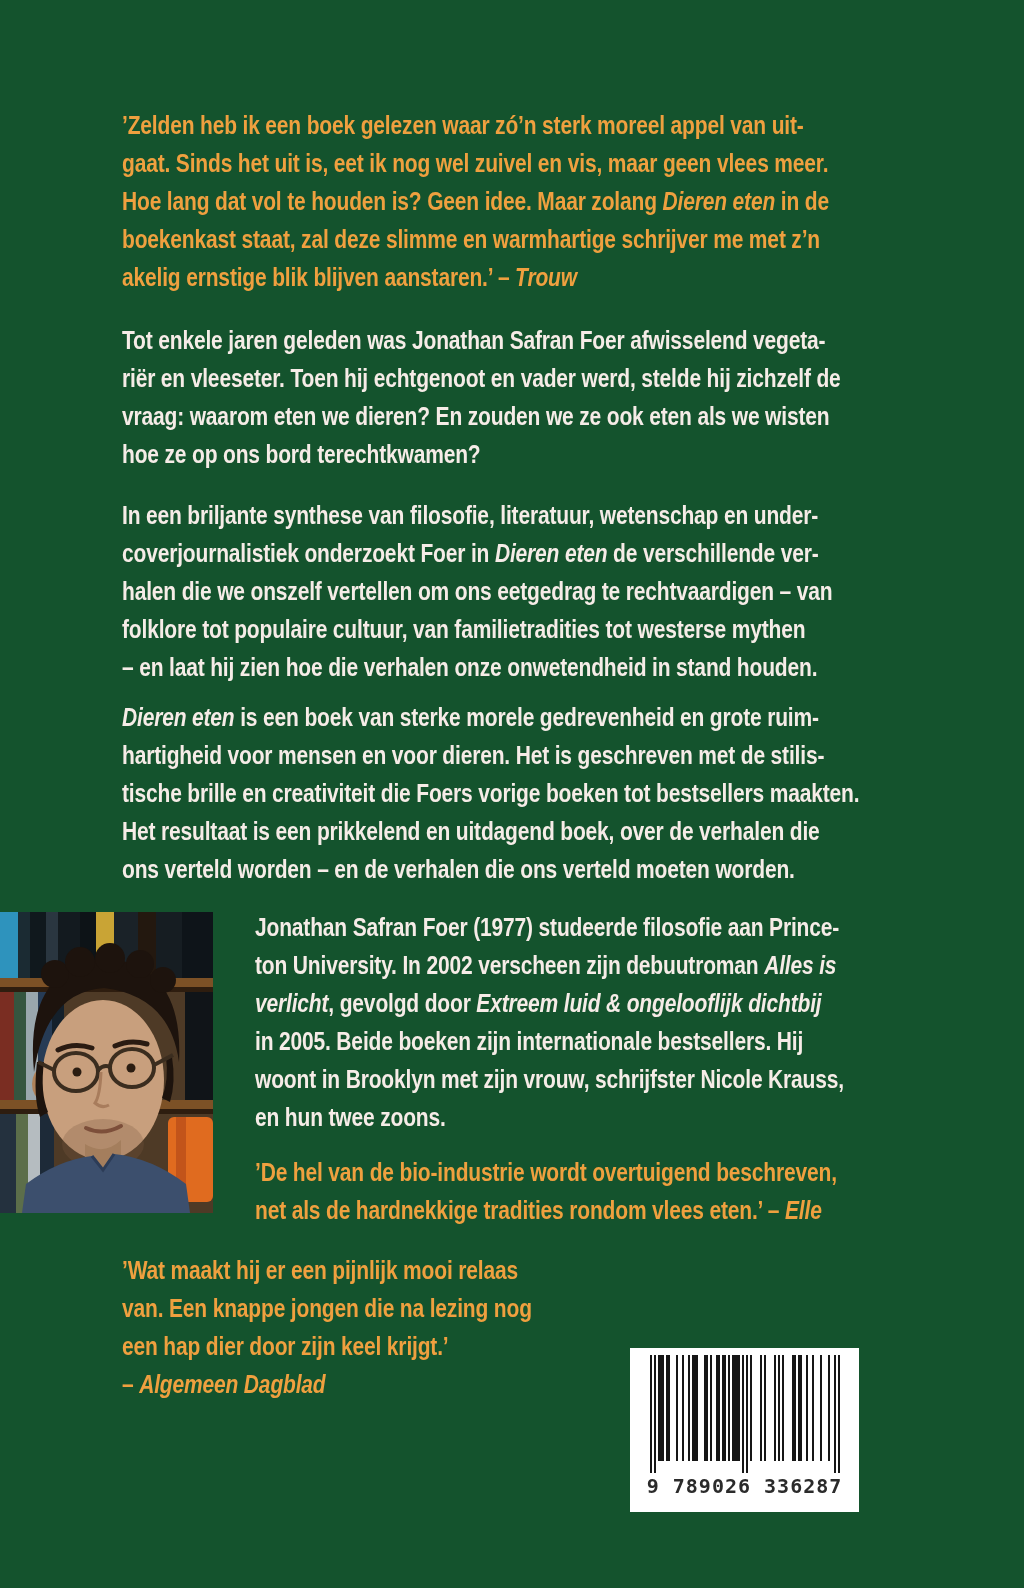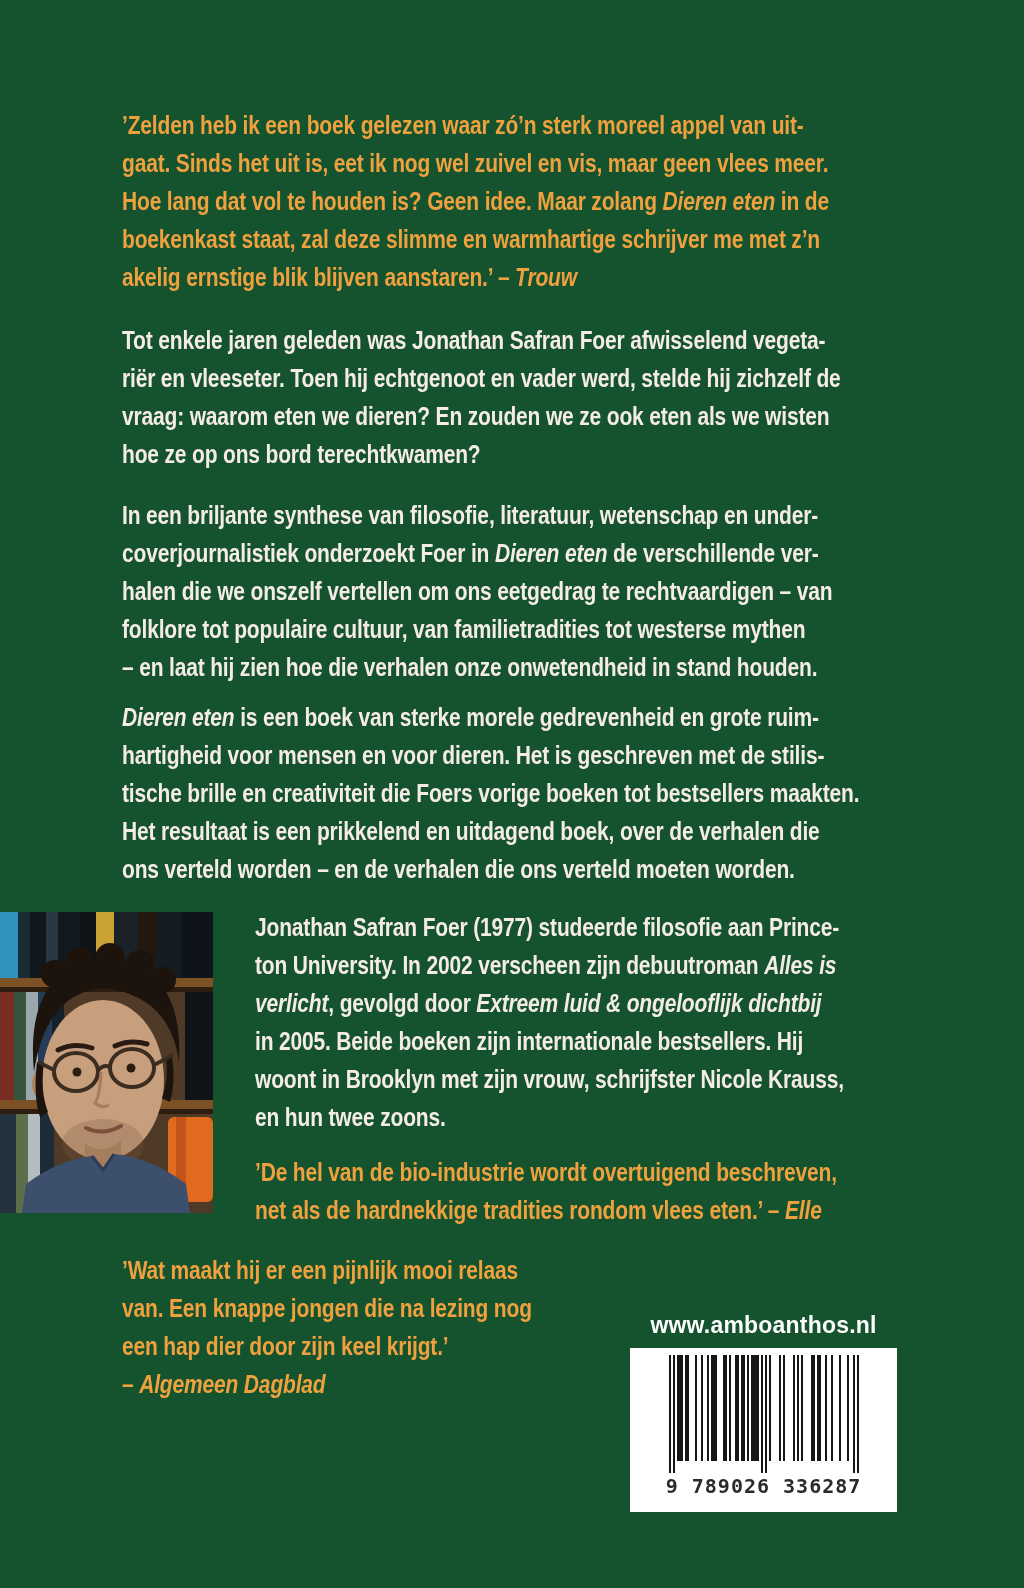--- a/index.html
+++ b/index.html
@@ -31,21 +31,21 @@
   .photo{
     position:absolute;left:0;top:912px;width:213px;height:301px;overflow:hidden;
   }
   .photo svg{display:block;}
   .url{
     position:absolute;left:630px;top:1312px;width:267px;
     text-align:center;font-weight:bold;font-size:23px;color:#ffffff;
     letter-spacing:0.2px;white-space:pre;
   }
   .barcode-box{
-    position:absolute;left:630px;top:1348px;width:267px;height:164px;
+    position:absolute;left:630px;top:1348px;width:229px;height:164px;
     background:#ffffff;
     display:flex;flex-direction:column;align-items:center;
   }
   .barcode-box svg{margin-top:7px;}
   .barcode-num{
     margin-top:1px;
     font-family:"DejaVu Sans Mono",monospace;
     font-size:20px;font-weight:bold;color:#2b2b2b;letter-spacing:1px;
     white-space:pre;
   }
@@ -154,21 +154,20 @@
 en hun twee zoons.</span></div>
 
   <div class="block accent" id="elle"><span>’De hel van de bio-industrie wordt overtuigend beschreven,
 net als de hardnekkige tradities rondom vlees eten.’ – </span><em>Elle</em></div>
 
   <div class="block accent" id="ad"><span>’Wat maakt hij er een pijnlijk mooi relaas
 van. Een knappe jongen die na lezing nog
 een hap dier door zijn keel krijgt.’
 – </span><em>Algemeen Dagblad</em></div>
 
-  <div class="url">www.amboanthos.nl</div>
 
   <div class="barcode-box">
     <svg viewBox="0 0 190 118" width="190" height="118" fill="#161616">
         <rect x="0" y="0" width="2" height="118"></rect>
         <rect x="4" y="0" width="2" height="118"></rect>
         <rect x="8" y="0" width="2" height="106"></rect>
         <rect x="10" y="0" width="2" height="106"></rect>
         <rect x="12" y="0" width="2" height="106"></rect>
         <rect x="16" y="0" width="2" height="106"></rect>
         <rect x="18" y="0" width="2" height="106"></rect>

